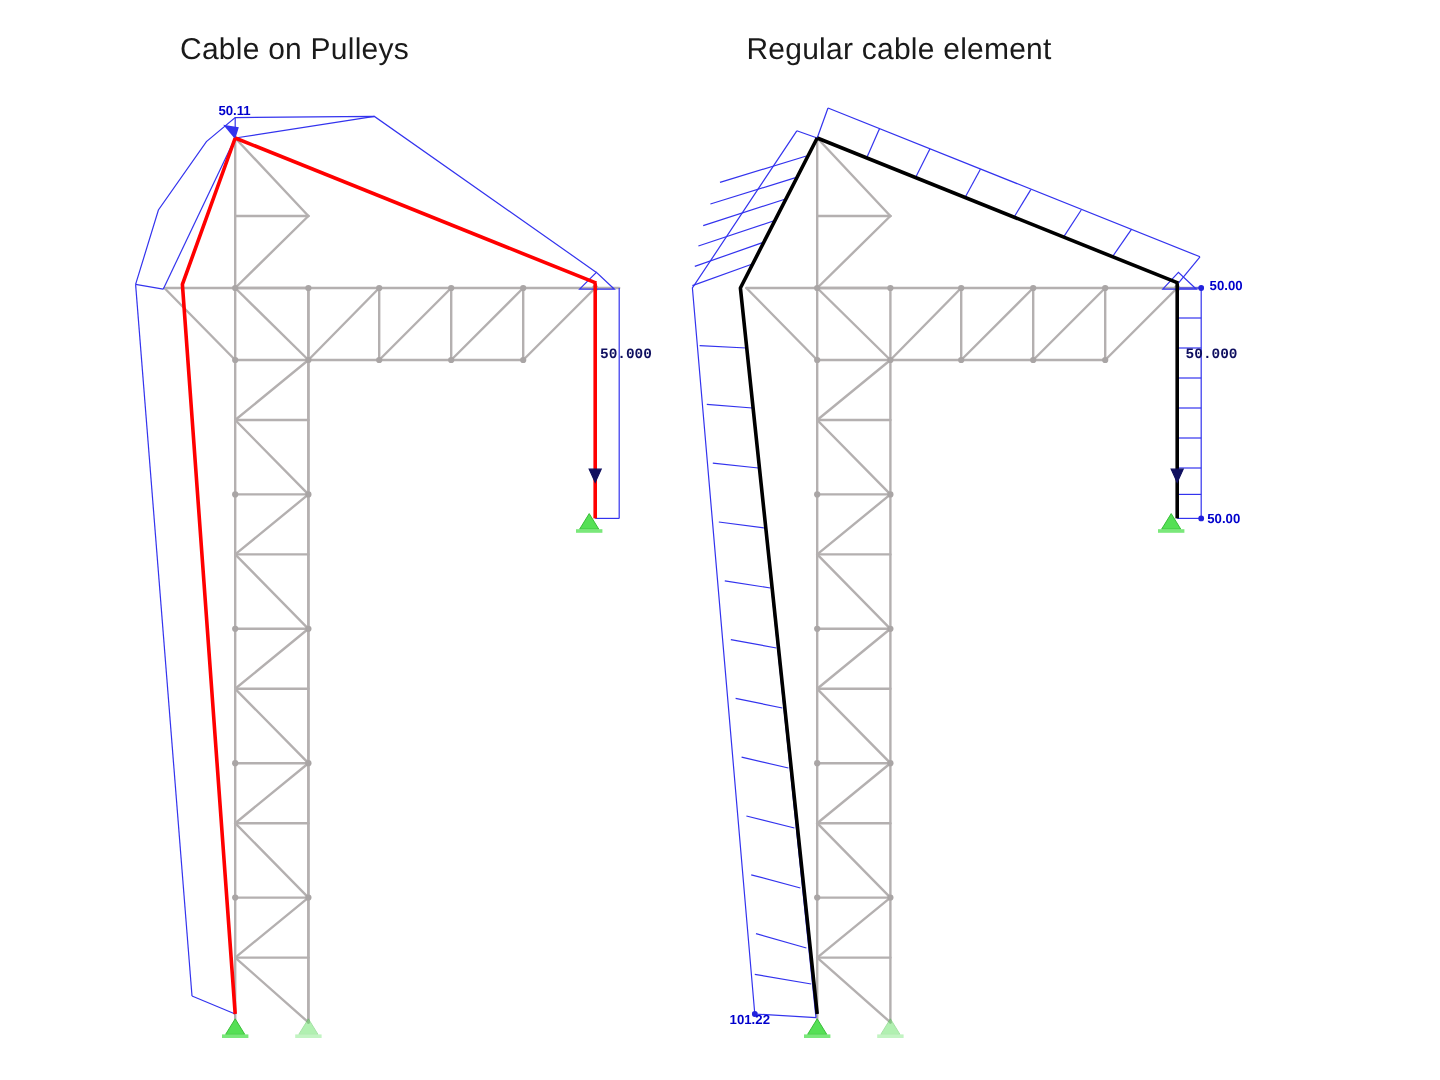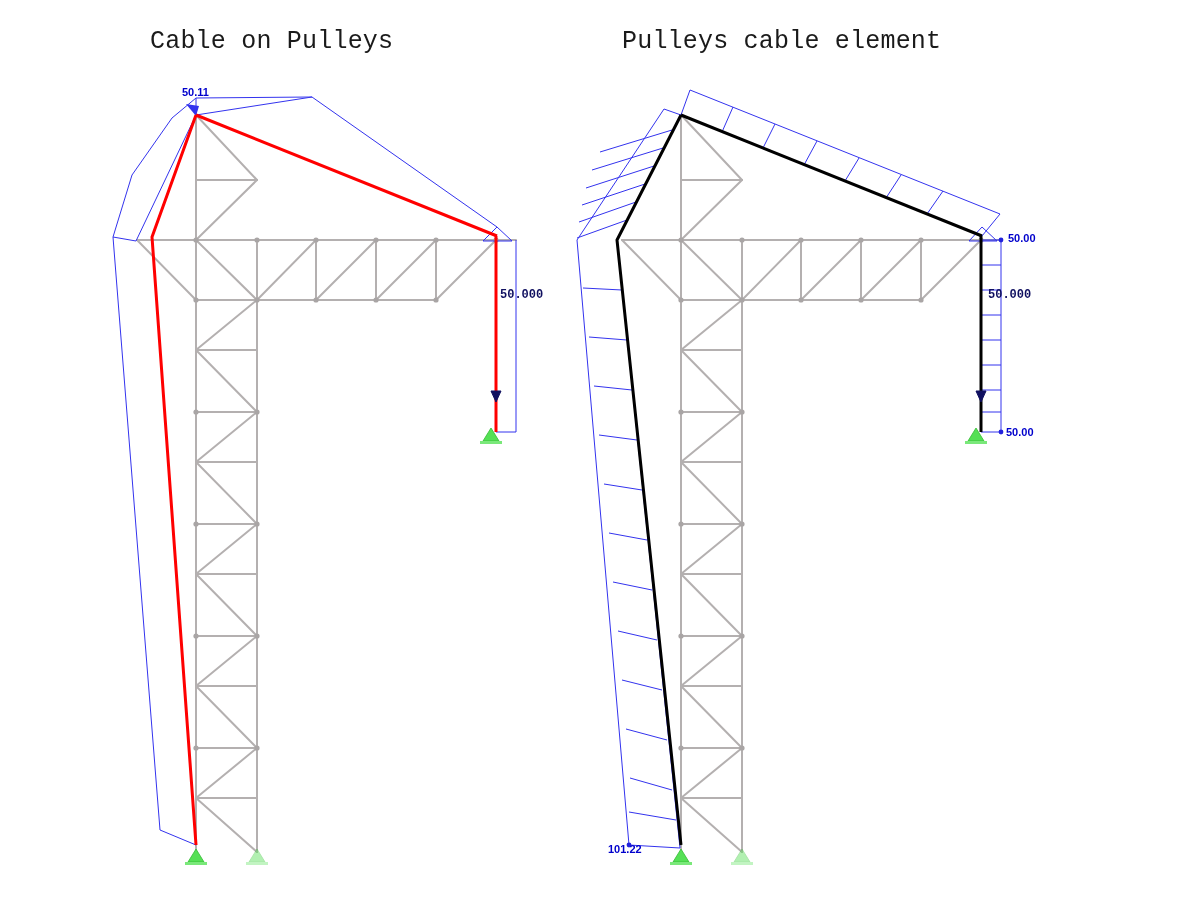--- a/index.html
+++ b/index.html
@@ -15,21 +15,21 @@
     position: relative;
   }
   #stage {
     position: relative;
     width: 1200px;
     height: 900px;
     background: #ffffff;
   }
   .panel-title {
     position: absolute;
-    font-family: Liberation Mono, monospace;
+    font-family: Liberation Sans, sans-serif;
     font-size: 25px;
     font-weight: 400;
     color: #1a1a1a;
     white-space: nowrap;
     letter-spacing: 0.2px;
     text-align: center;
   }
   #title-left  { left: 150px; top: 27px; }
   #title-right { left: 622px; top: 27px; }
   svg.scene {
@@ -52,21 +52,21 @@
     fill: #101060;
   }
 </style>
 </head>
 <body>
 
 <div id="stage">
 
   <div class="panel-title" id="title-left">Cable on Pulleys</div>
 
-  <div class="panel-title" id="title-right">Pulleys cable element</div>
+  <div class="panel-title" id="title-right">Regular cable element</div>
 
   <svg class="scene" viewBox="0 0 1200 900">
 
     <defs>
       <g id="support-sym">
         <path d="M 0,0 L -8,13 L 8,13 Z" fill="#55e055" stroke="#33bb33" stroke-width="0.8"></path>
         <rect x="-11" y="13" width="22" height="3" fill="#7ae87a" stroke="none"></rect>
       </g>
       <g id="load-arrow">
         <path d="M -5,-9 L 5,-9 L 0,2 Z" fill="#101060" stroke="#101060" stroke-width="1"></path>

